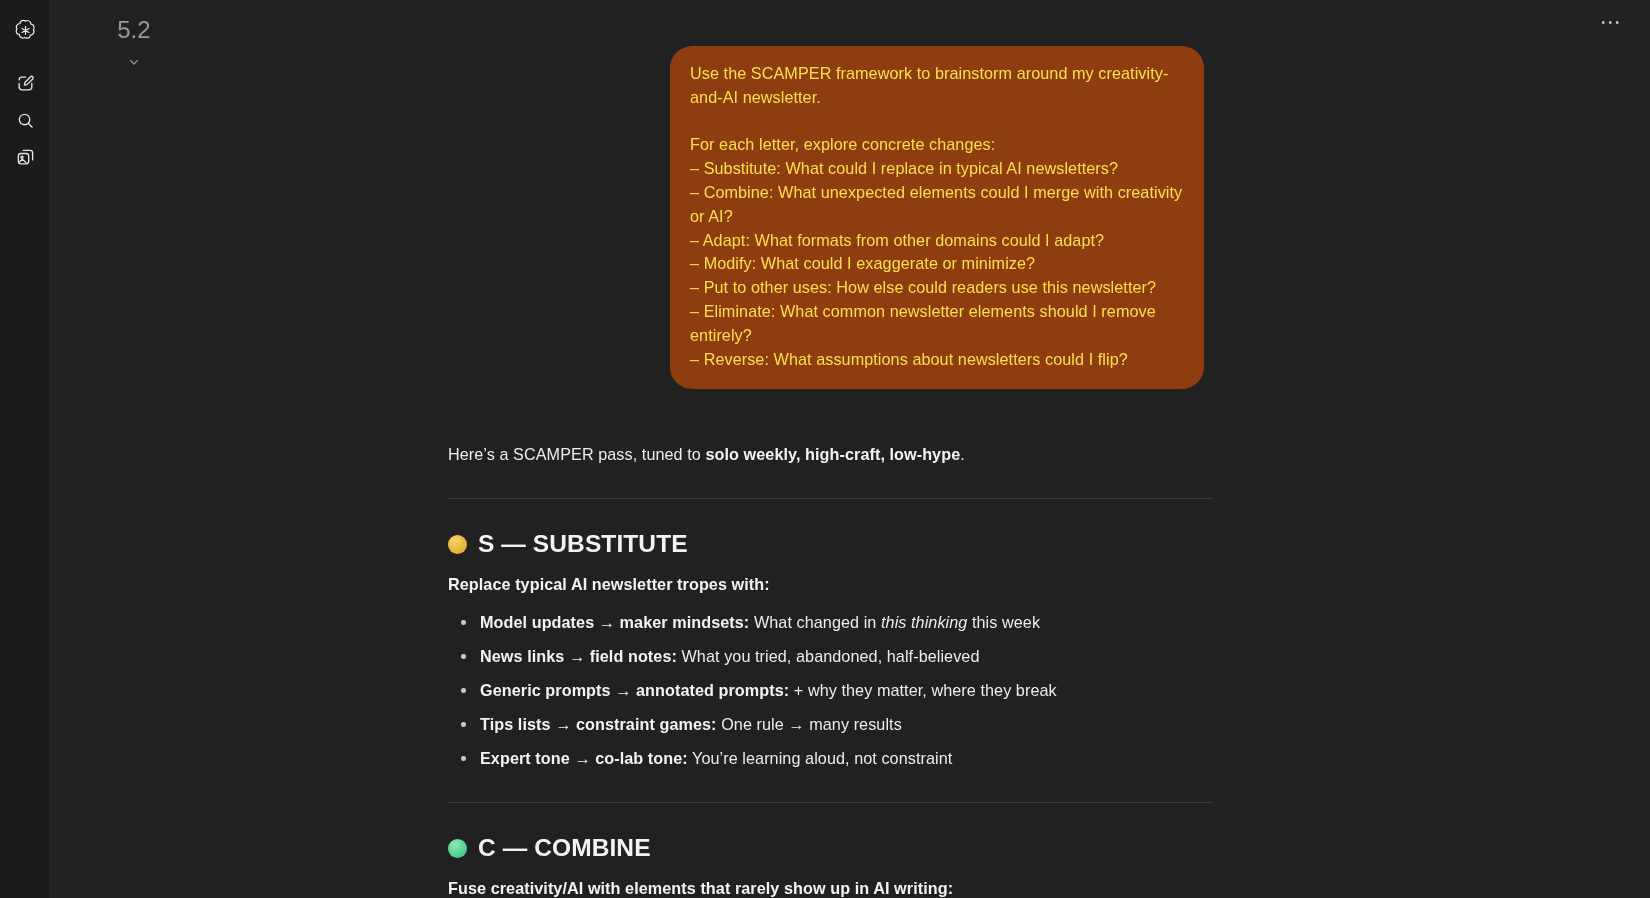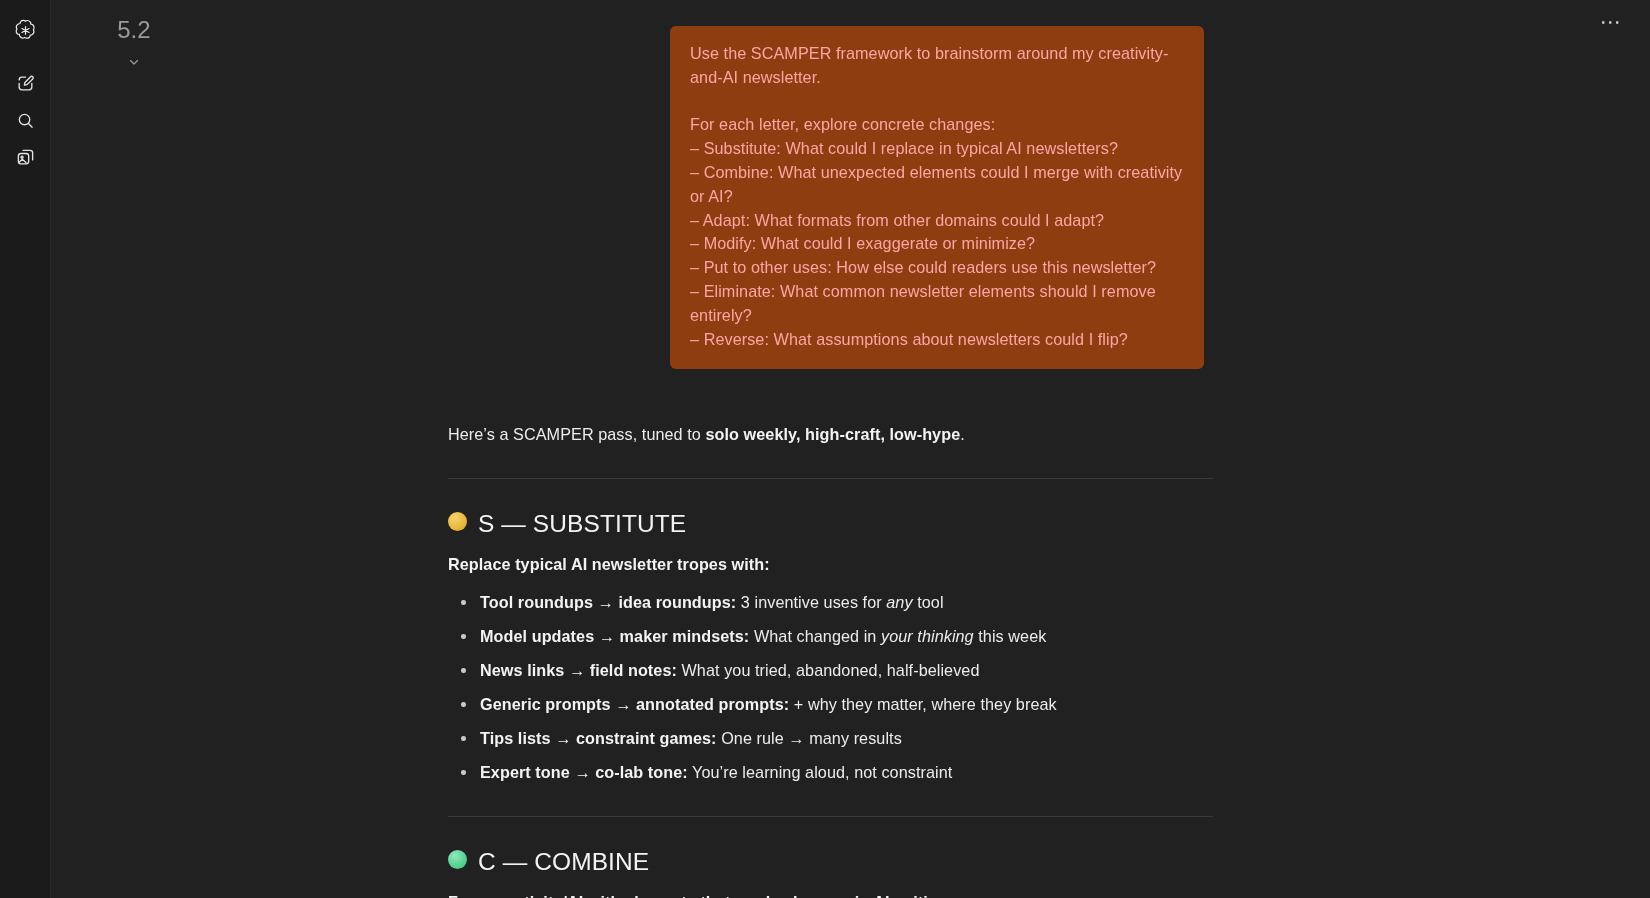--- a/index.html
+++ b/index.html
@@ -119,28 +119,29 @@
   }
 
   
   .user-row {
     display: flex;
     justify-content: flex-end;
   }
   .user-bubble {
     max-width: 534px;
     background: #8e3d11;
-    color: #fca5a5;
-    border-radius: 6px;
+    color: #fde047;
+    border-radius: 22px;
     padding: 16px 20px 18px 20px;
     font-size: 16.2px;
     line-height: 23.8px;
     white-space: pre-wrap;
     word-wrap: break-word;
     letter-spacing: .07px;
+    margin-top: 20px;
   }
 
   
   .assistant {
     margin-top: 53px;
     color: #ececec;
     font-size: 16.2px;
     line-height: 24px;
     letter-spacing: .07px;
   }
@@ -151,24 +152,25 @@
 
   hr.sep {
     border: 0;
     border-top: 1px solid #3a3a3a;
     margin: 32px 0 0 9px;
     width: 765px;
   }
 
   h2.section {
     display: flex;
+    align-items: center;
     gap: 11px;
     margin: 33px 0 0 9px;
     font-size: 24.5px;
-    font-weight: 400;
+    font-weight: 700;
     color: #f3f3f3;
     letter-spacing: .1px;
   }
 
   .emoji-dot {
     width: 19px;
     height: 19px;
     border-radius: 50%;
     display: inline-block;
     flex: 0 0 19px;
@@ -288,22 +290,21 @@
           <hr class="sep">
 
           <h2 class="section">
             <span class="emoji-dot emoji-yellow"></span>
             <span>S — SUBSTITUTE</span>
           </h2>
 
           <p class="lead">Replace typical AI newsletter tropes with:</p>
 
           <ul class="bullets">
-            <li><b>Tool roundups → idea roundups:</b><span> 3 inventive uses for </span><i>any</i><span> tool</span></li>
-            <li><b>Model updates → maker mindsets:</b><span> What changed in </span><i>your thinking</i><span> this week</span></li>
+            <li><b>Model updates → maker mindsets:</b><span> What changed in </span><i>this thinking</i><span> this week</span></li>
             <li><b>News links → field notes:</b><span> What you tried, abandoned, half-believed</span><i></i><span></span></li>
             <li><b>Generic prompts → annotated prompts:</b><span> + why they matter, where they break</span><i></i><span></span></li>
             <li><b>Tips lists → constraint games:</b><span> One rule → many results</span><i></i><span></span></li>
             <li><b>Expert tone → co-lab tone:</b><span> You’re learning aloud, not constraint</span><i></i><span></span></li>
           </ul>
 
           <hr class="sep">
 
           <h2 class="section">
             <span class="emoji-dot emoji-green"></span>

